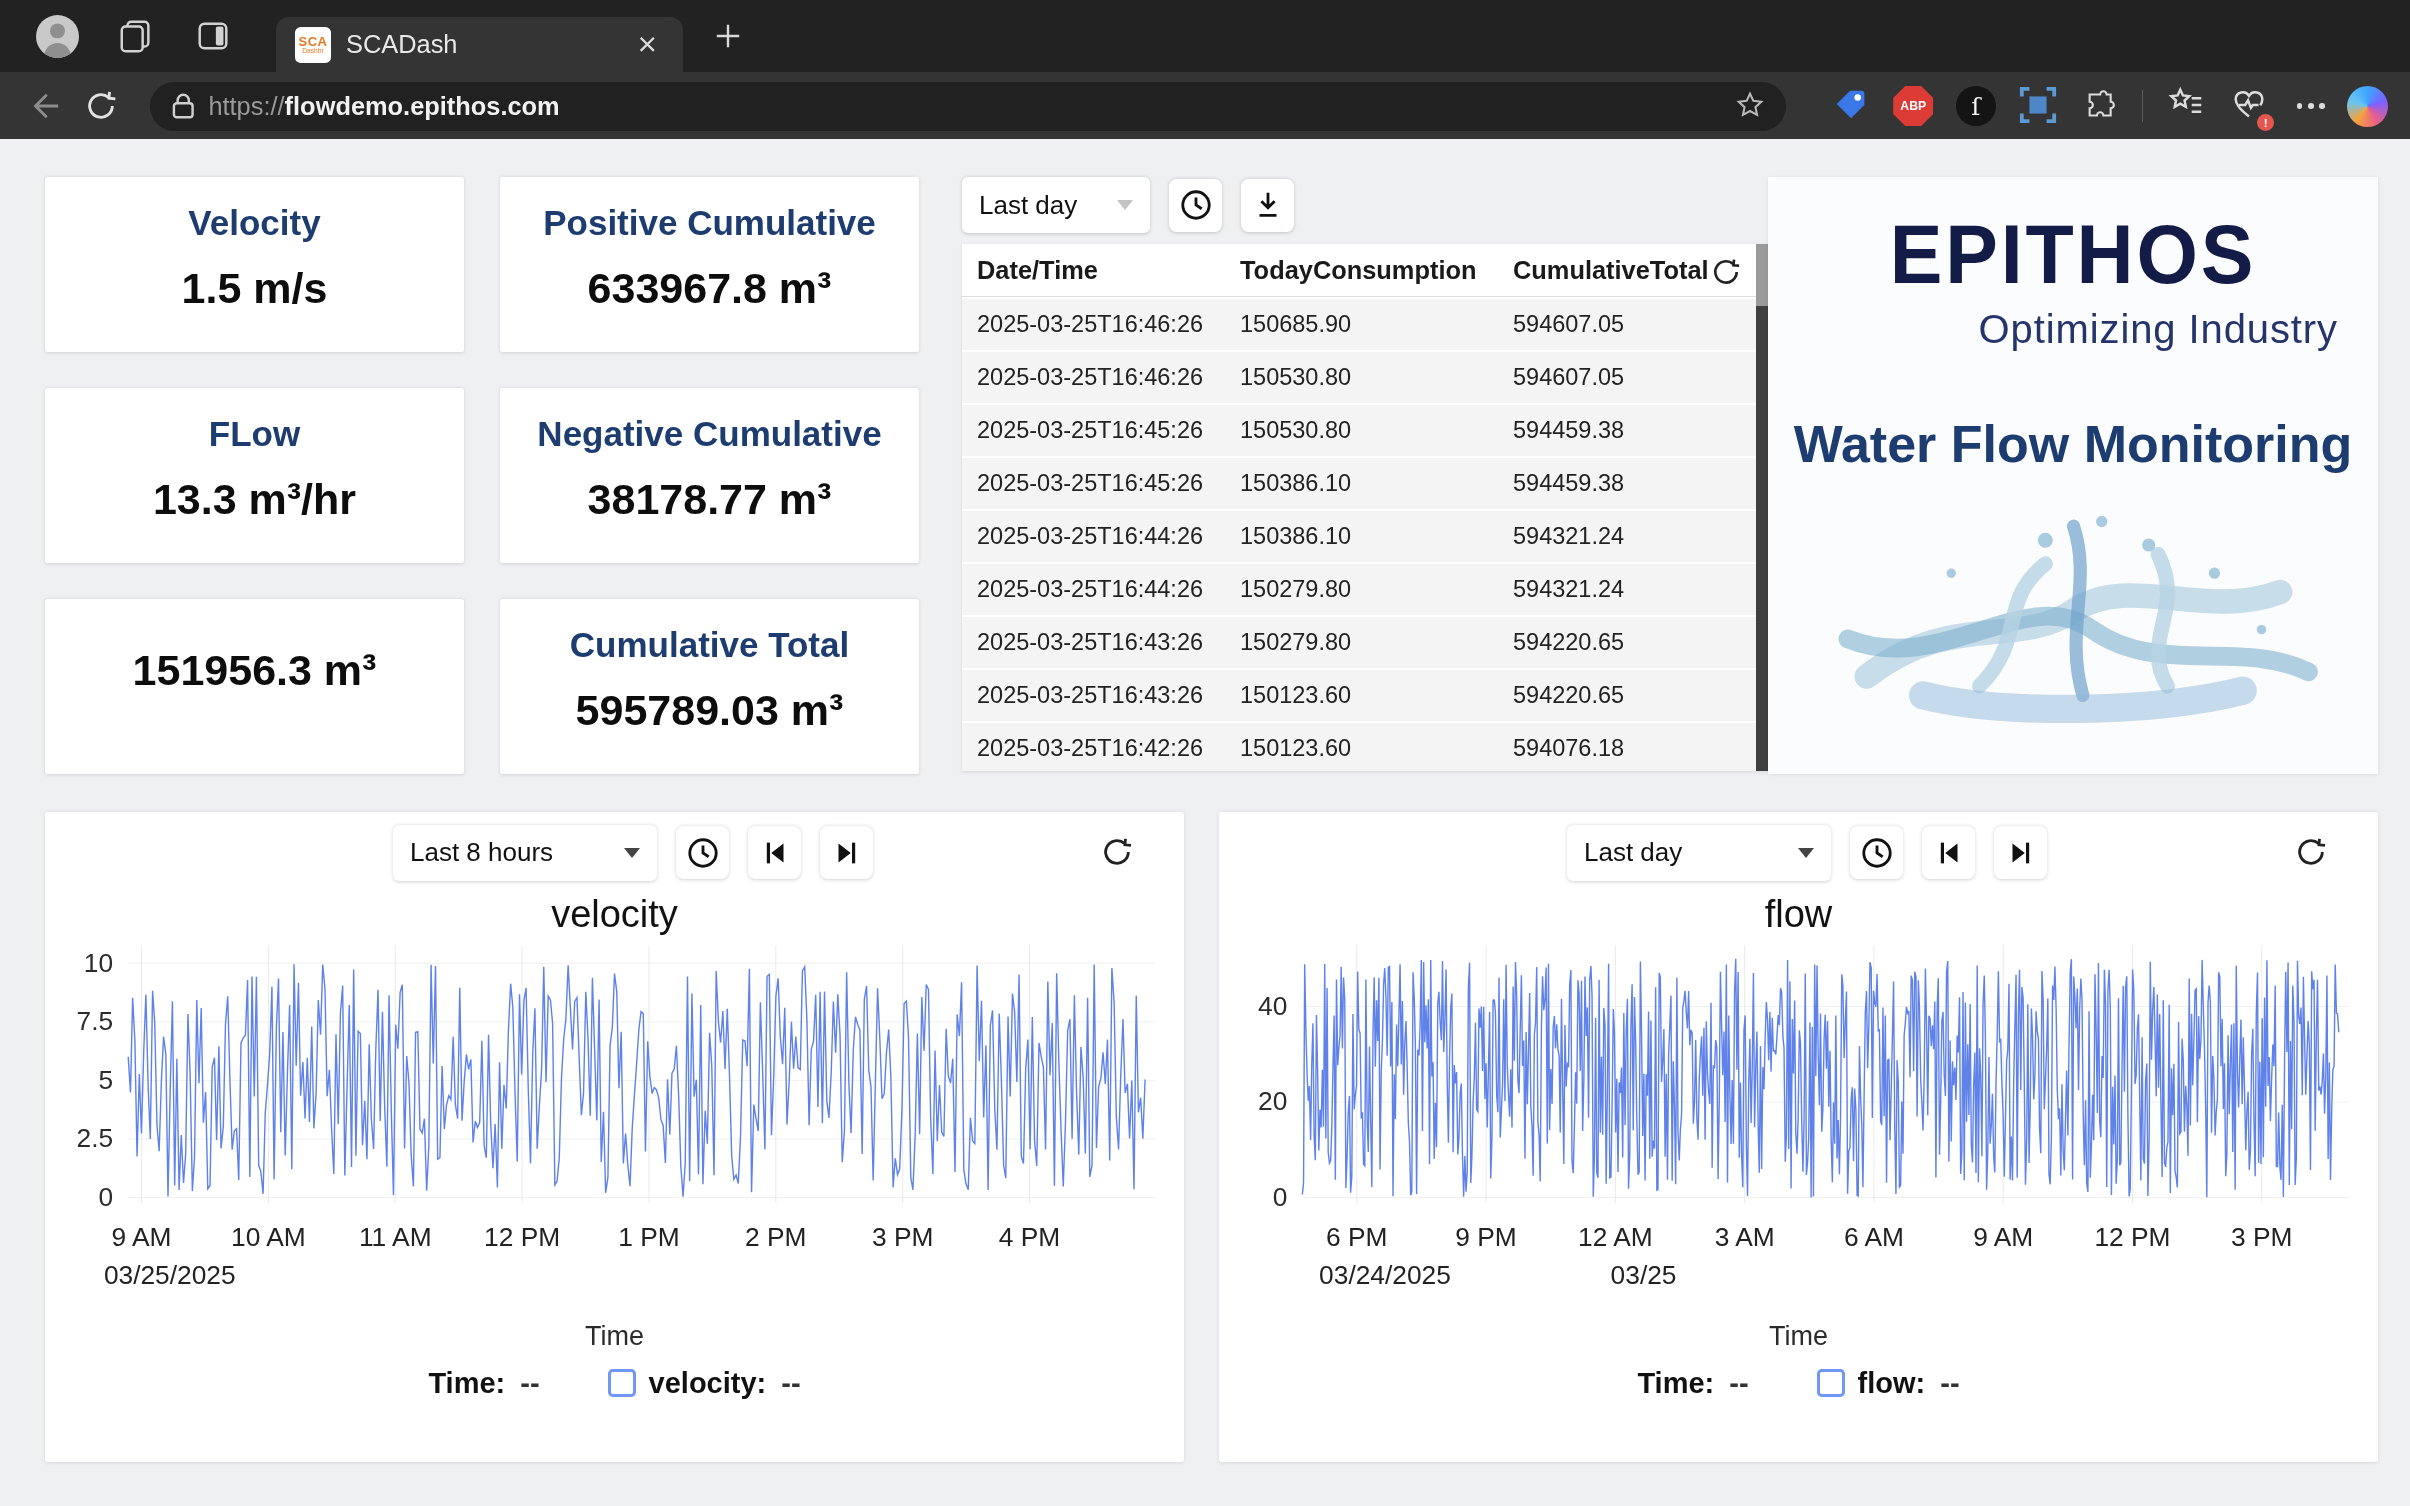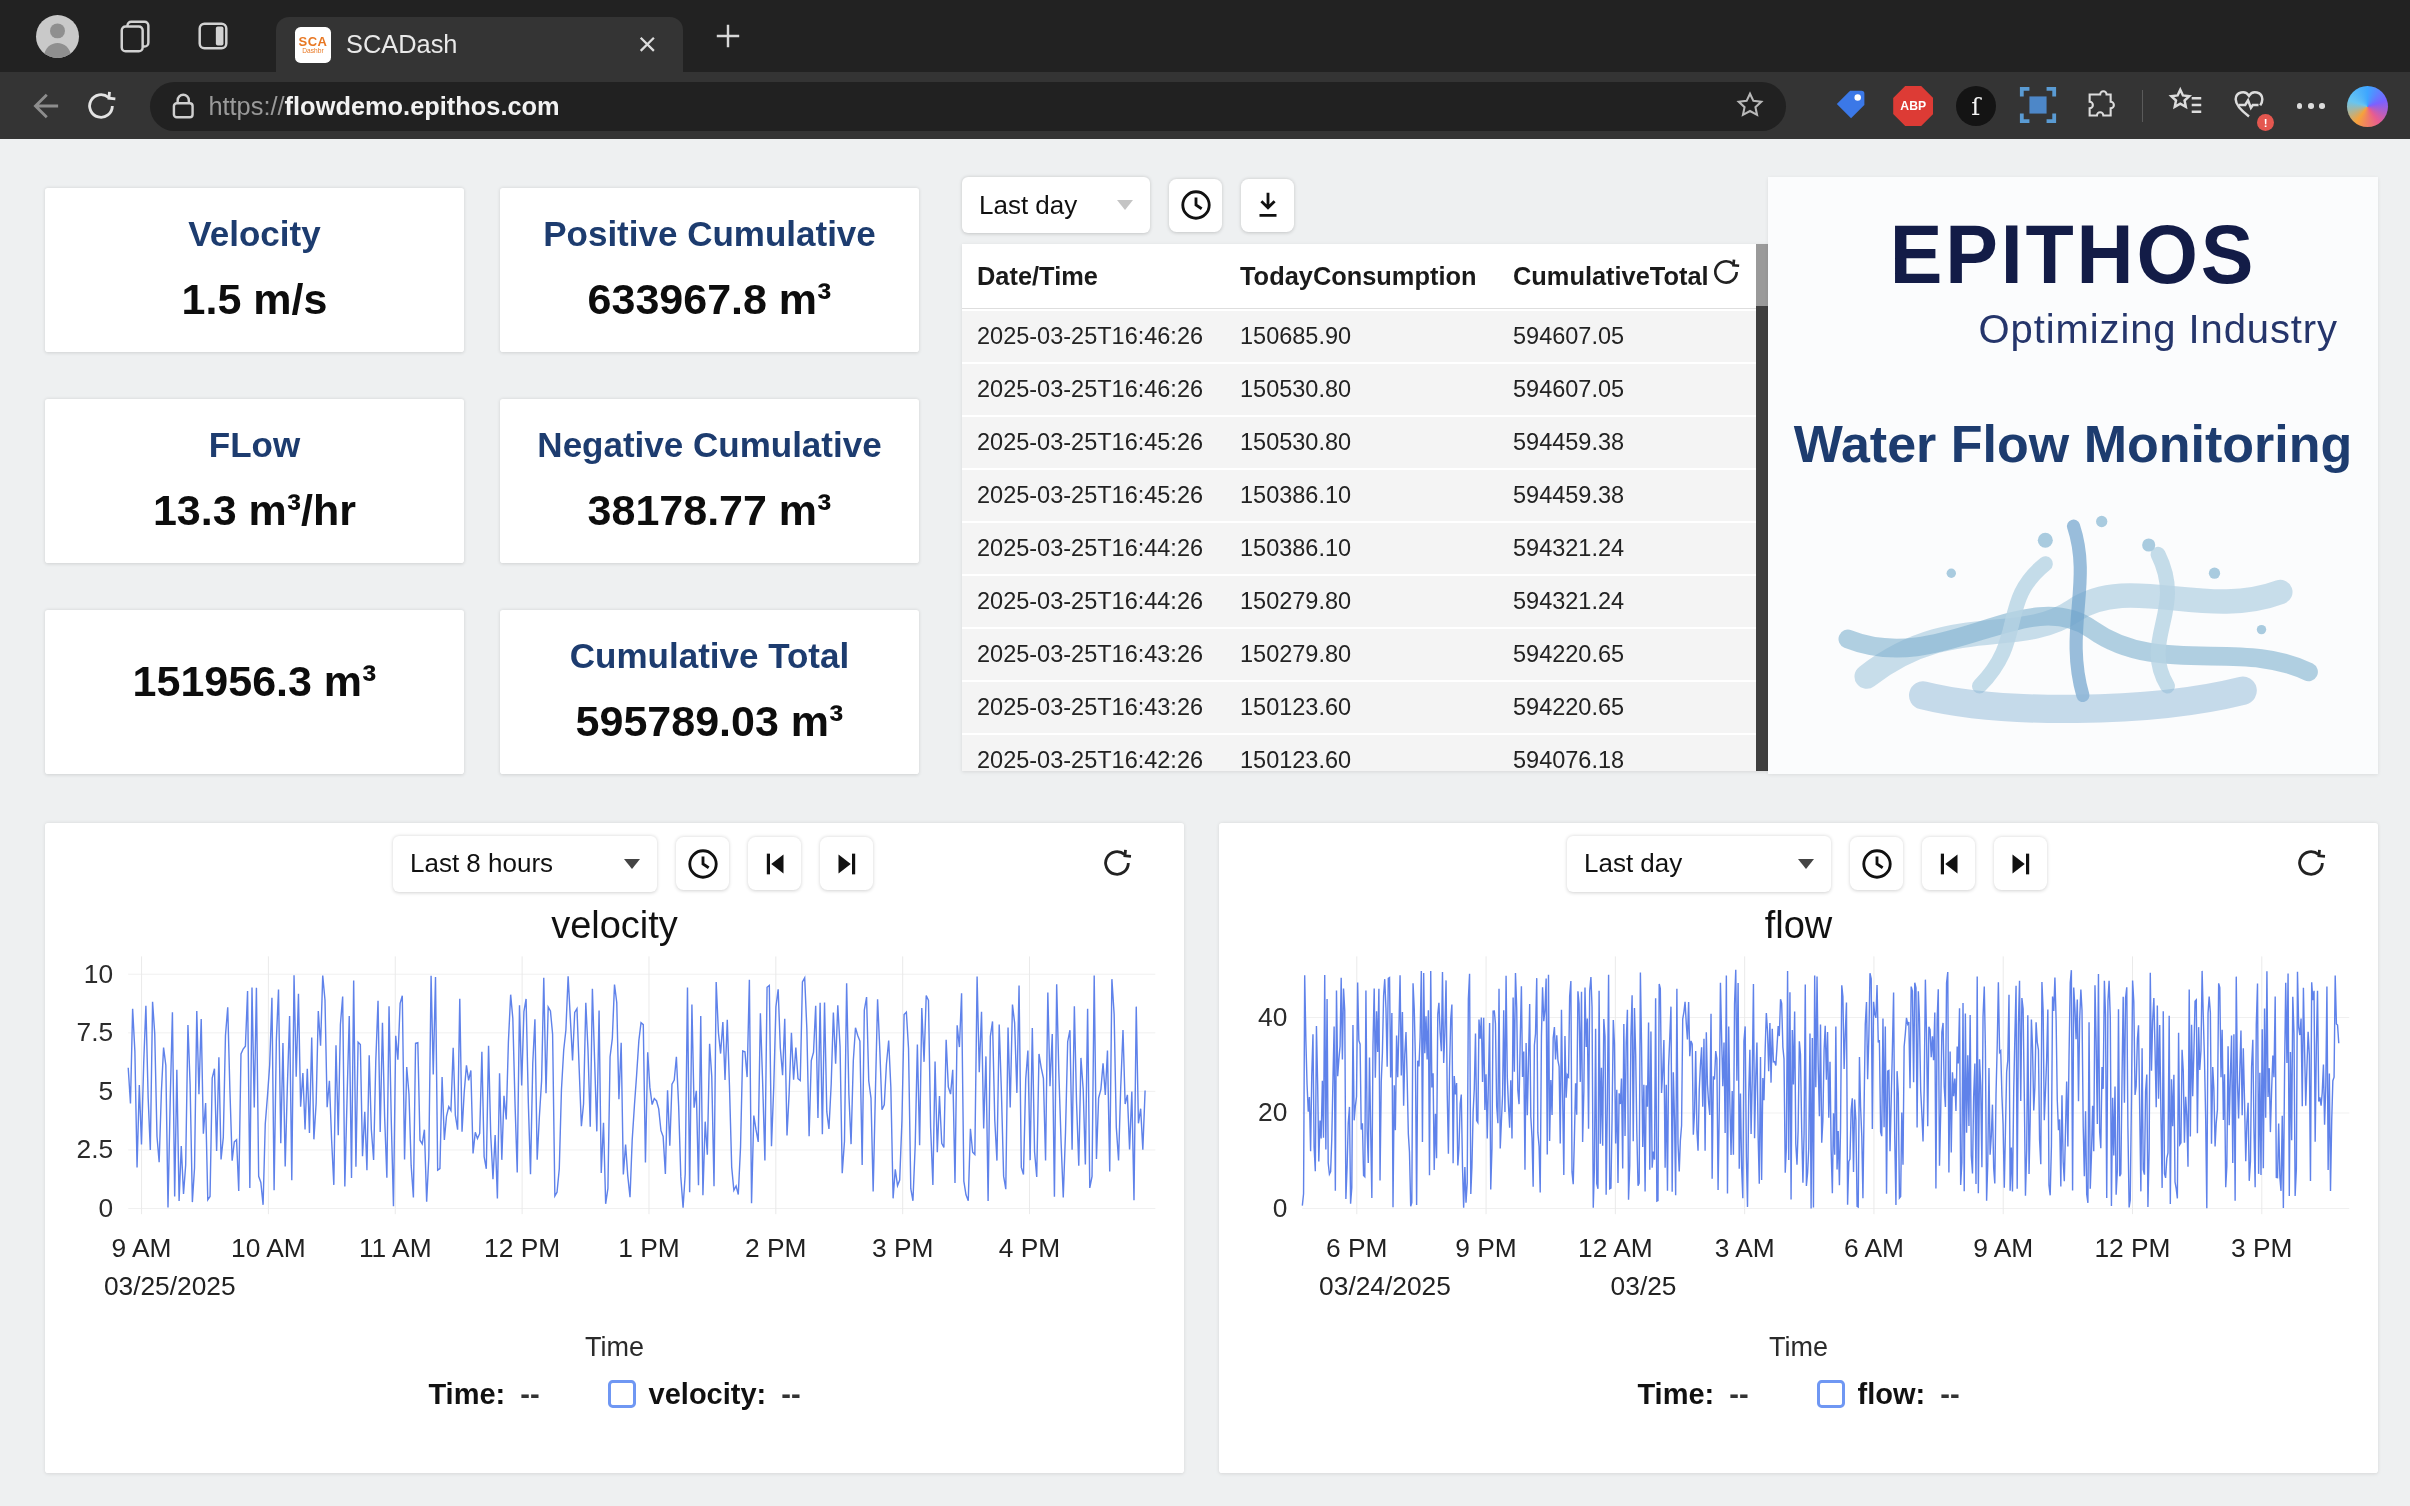--- a/index.html
+++ b/index.html
@@ -31,36 +31,36 @@
   .fcircle { width:40px; height:40px; border-radius:50%; background:#141414; color:#f5f5f5; font-family:"DejaVu Serif", serif; font-size:24.5px; display:flex; align-items:center; justify-content:center; }
   .vdiv { width:1.9px; height:32px; background:#5a5a5a; }
   .dots3 { display:flex; }
   .dots3 i { width:5.6px; height:5.6px; border-radius:50%; background:#dcdcdc; margin-left:5.6px; }
   .copilot { width:41px; height:41px; border-radius:50%; background:conic-gradient(#3ea6ff,#7b61ff,#e85c90,#f6a23b,#68c5f0,#3ea6ff); }
 
   
   .page { position:absolute; top:139px; left:0; right:0; bottom:0; background:#eef0f1; }
   .content { position:absolute; left:45px; top:38px; right:32px; bottom:0; }
 
-  .card { background:#ffffff; box-shadow:0 0.9px 3.8px rgba(0,0,0,0.13); border-radius:2.8px;margin-top:11px; }
+  .card { background:#ffffff; box-shadow:0 0.9px 3.8px rgba(0,0,0,0.13); border-radius:2.8px; }
 
   .stats { position:absolute; left:0; top:0; width:874px; display:grid; grid-template-columns:419px 419px; grid-auto-rows:175px; column-gap:36px; row-gap:36px; }
   .stat-card { text-align:center; padding-top:26px; }
   .stat-label { color:#1d3c6f; font-size:35px; font-weight:bold; }
   .stat-value { margin-top:21px; color:#0d0d0d; font-size:43px; font-weight:bold; }
 
   
   .table-wrap { position:absolute; left:917px; top:0; width:808px; height:597px; }
   .tbl-toolbar { display:flex; align-items:center; height:56px; }
   .sel { background:#fff; box-shadow:0 0.9px 3.8px rgba(0,0,0,0.18); border-radius:6px; height:56px; display:flex; align-items:center; padding:0 17px; }
   .sel-text { font-size:26px; color:#111; }
   .caret { width:0; height:0; border-left:8.5px solid transparent; border-right:8.5px solid transparent; border-top:10.4px solid #c4c4c4; margin-left:auto; }
   .icon-btn { width:53px; height:53px; margin-left:19px; background:#fff; box-shadow:0 0.9px 3.8px rgba(0,0,0,0.18); border-radius:7.5px; display:flex; align-items:center; justify-content:center; }
   .tbl { position:relative; margin-top:11.3px; background:#ffffff; height:527px; overflow:hidden; box-shadow:0 0.9px 3.8px rgba(0,0,0,0.10); }
-  .thead { display:flex; align-items:center; height:65px; background:#fff; border-bottom:0.9px solid #dedede; font-weight:bold; font-size:25.4px; color:#1a1a1a; }
+  .thead { display:flex; align-items:center; height:53px; background:#fff; border-bottom:0.9px solid #dedede; font-weight:bold; font-size:25.4px; color:#1a1a1a; }
   .thead .c1,.trow .c1 { width:278px; padding-left:15px; }
   .thead .c2,.trow .c2 { width:273px; }
   .thead .c3,.trow .c3 { flex:1; }
   .trow { display:flex; align-items:center; height:53px; background:#f4f4f4; border-top:2.8px solid #ffffff; font-size:23.5px; color:#222; }
   .tbl-refresh { position:absolute; top:11.3px; right:28px; }
   .tscroll { position:absolute; right:0; top:0; bottom:0; width:14px; background:#9a9a9a; }
   .tscroll .thumb { position:absolute; top:62px; bottom:0; left:0; right:0; background:#3f3f3f; }
 
   
   .brand { position:absolute; left:1723px; top:0; width:610px; height:597px; background:#fbfcfd; box-shadow:0 0.9px 3.8px rgba(0,0,0,0.08); text-align:center; overflow:hidden; }

